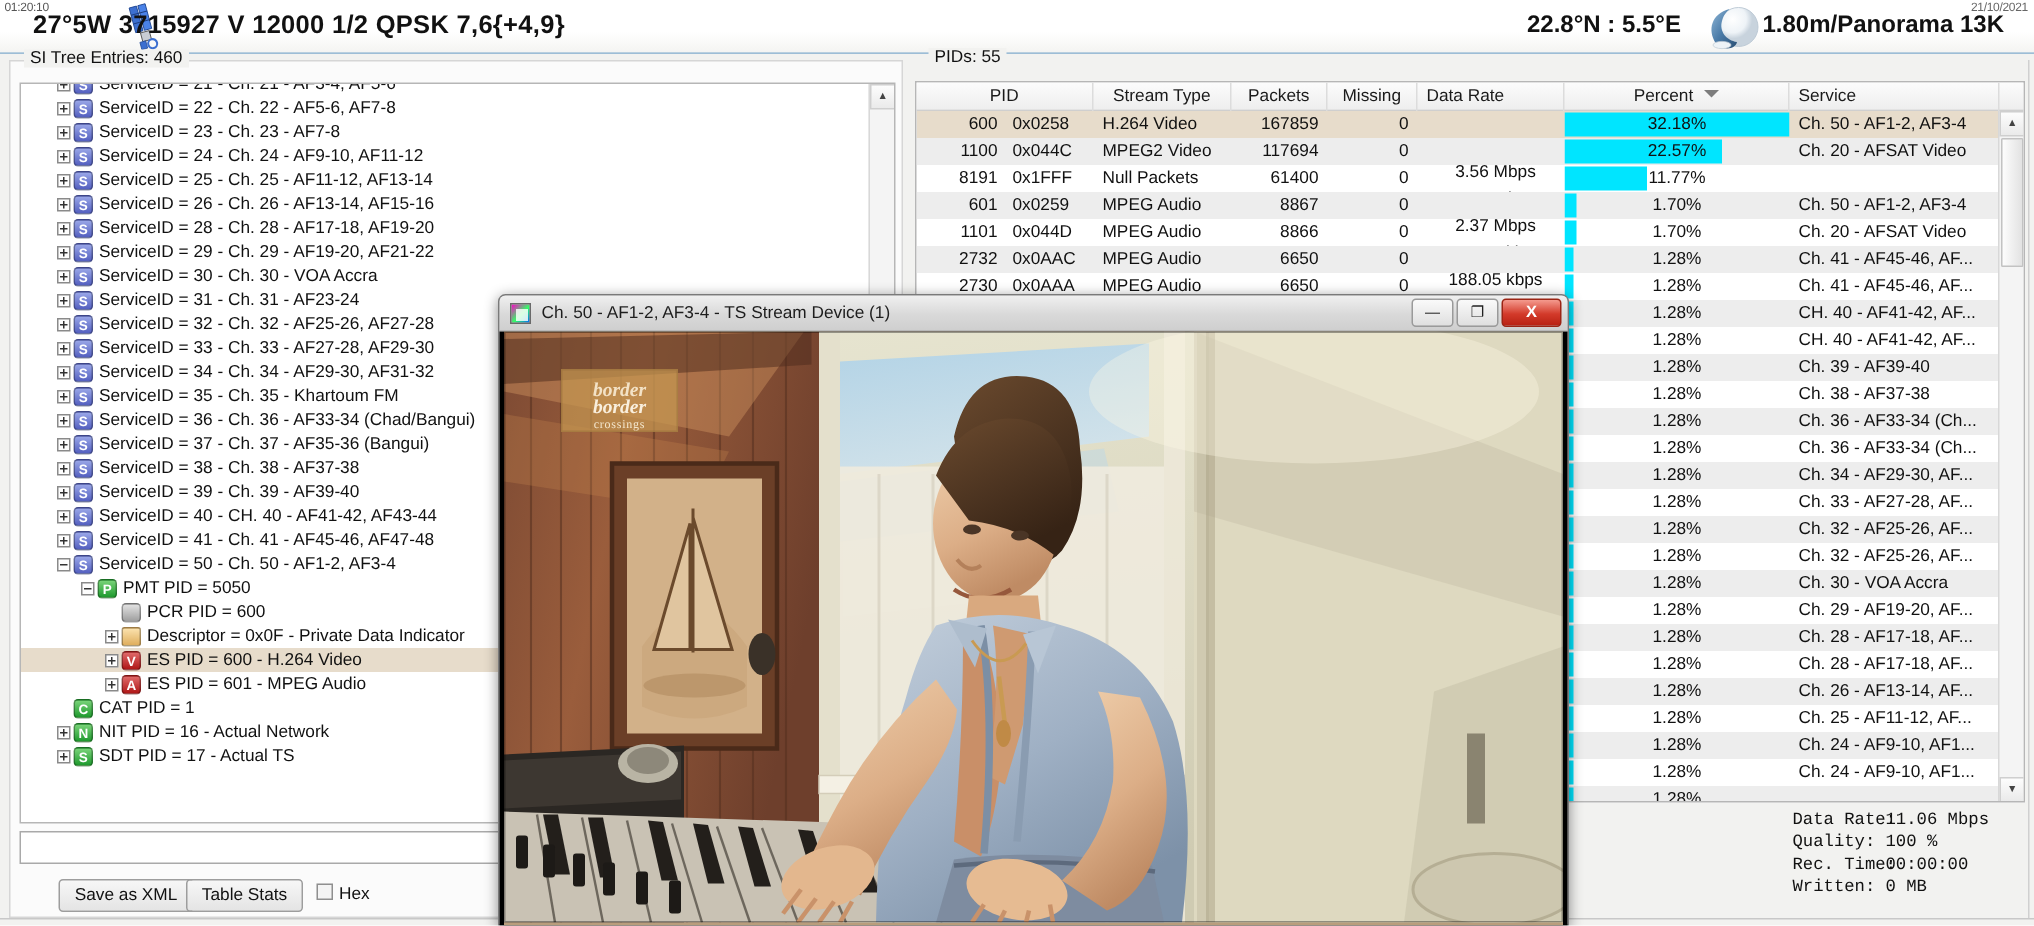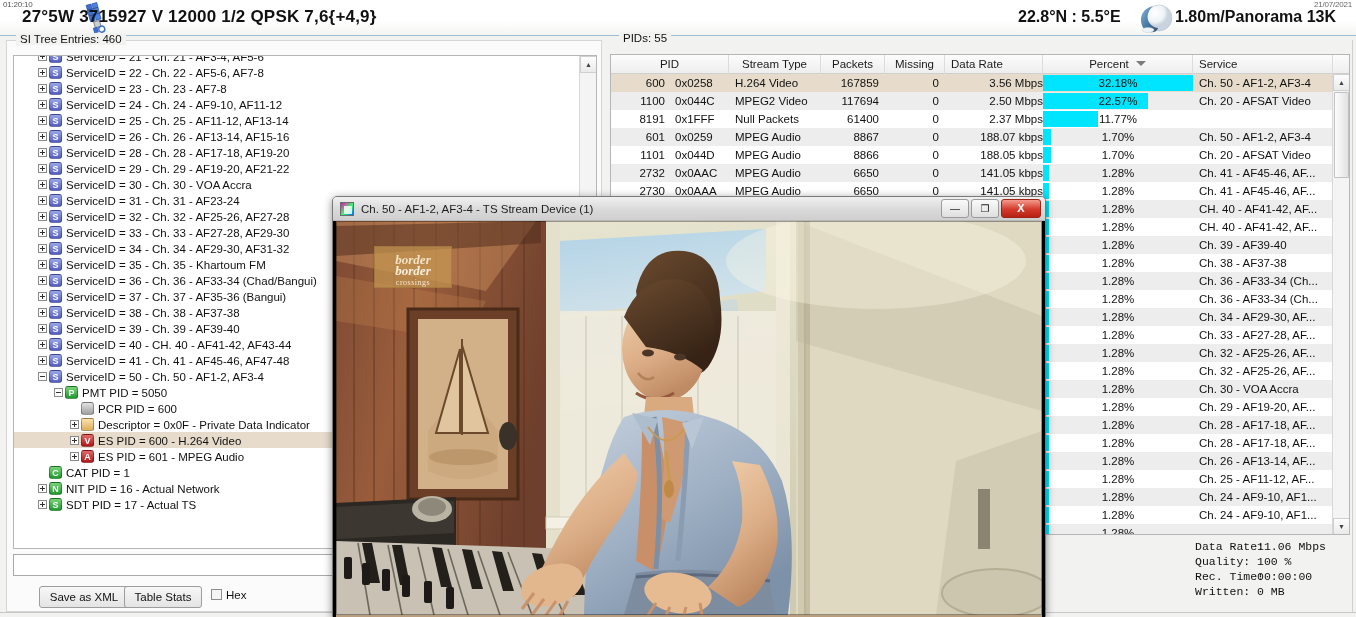--- a/index.html
+++ b/index.html
@@ -208,21 +208,21 @@
     background: #00e5ff;
   }
   .pct-txt { position: absolute; width: 100%; text-align: center; }
 
   
   .c-pid      { left: 0px;   width: 60px;  text-align: right; padding-right: 6px; }
   .c-pidhex   { left: 60px;  width: 58px;  text-align: left;  padding-left: 4px; }
   .c-stype    { left: 118px; width: 92px;  text-align: left;  padding-left: 6px; }
   .c-packets  { left: 210px; width: 64px;  text-align: right; padding-right: 6px; }
   .c-missing  { left: 274px; width: 60px;  text-align: right; padding-right: 6px; }
-  .c-rate     { left: 334px; width: 98px;  text-align: right;  padding-left: 6px; }
+  .c-rate     { left: 334px; width: 98px;  text-align: center;  padding-left: 6px; margin-top: 32px; }
   .c-pct      { left: 432px; width: 150px; }
   .c-svc      { left: 582px; width: 140px; text-align: left;  padding-left: 6px; }
 
   .h-pid     { left: 0px;   width: 118px; text-align: center; }
   .h-stype   { left: 118px; width: 92px;  text-align: center; }
   .h-packets { left: 210px; width: 64px;  text-align: center; }
   .h-missing { left: 274px; width: 60px;  text-align: center; }
   .h-rate    { left: 334px; width: 98px;  text-align: left; padding-left: 6px; }
   .h-pct     { left: 432px; width: 150px; text-align: center; }
   .h-svc     { left: 582px; width: 140px; text-align: left; padding-left: 6px; }
@@ -326,21 +326,21 @@
   .bc-l2 { font-size: 13px; color: #f9efdd; line-height: 12px; font-weight: bold; font-style: italic;}
   .bc-l3 { font-size: 8px; color: #f3e6cd; line-height: 11px; letter-spacing: .5px;}
 </style>
 </head>
 <body>
 
 <div id="app">
 
   <div class="header">
     <div class="header-time">01:20:10</div>
-    <div class="header-date">21/07/2021</div>
+    <div class="header-date">21/10/2021</div>
 
     <svg class="sat-icon" viewBox="0 0 34 34">
       <g transform="rotate(-15 17 17)">
         <rect x="10" y="1" width="5" height="17" fill="#3c6fd0" stroke="#234a96" stroke-width="0.6"></rect>
         <rect x="16" y="1" width="5" height="17" fill="#4a82e8" stroke="#234a96" stroke-width="0.6"></rect>
         <line x1="10" y1="6" x2="21" y2="6" stroke="#1b3c7d" stroke-width="0.6"></line>
         <line x1="10" y1="12" x2="21" y2="12" stroke="#1b3c7d" stroke-width="0.6"></line>
         <rect x="13" y="19" width="6" height="6" fill="#c9cdd4" stroke="#555" stroke-width="0.6"></rect>
         <rect x="11" y="25" width="4" height="5" fill="#3c6fd0" stroke="#234a96" stroke-width="0.5"></rect>
         <circle cx="19" cy="28" r="3" fill="none" stroke="#3c6fd0" stroke-width="1.4"></circle>

